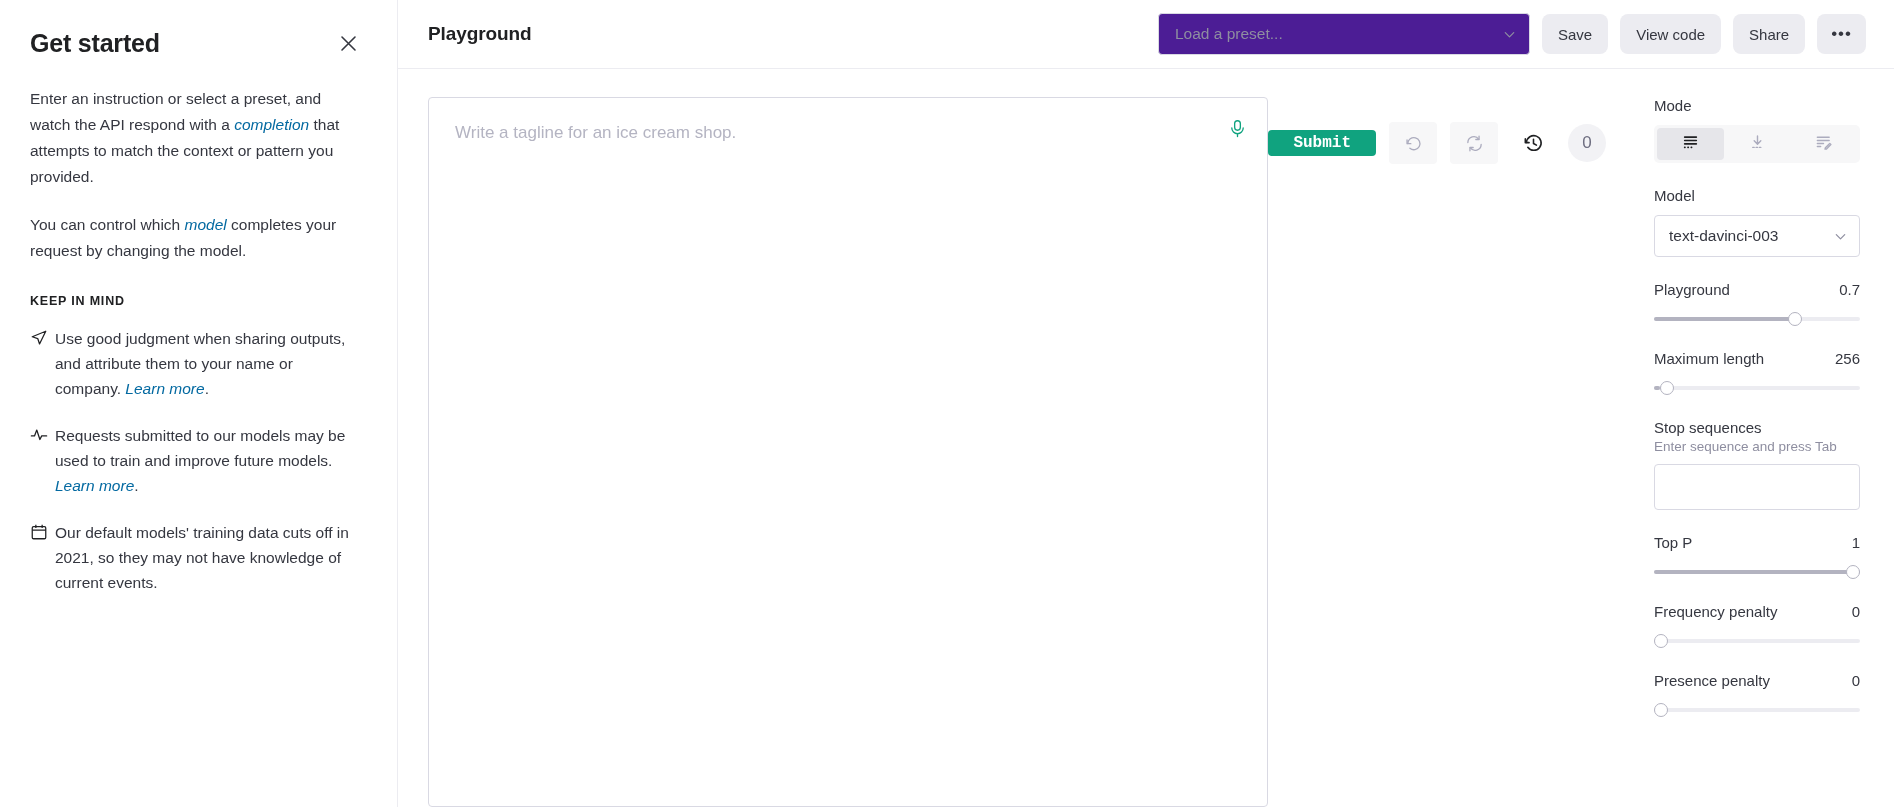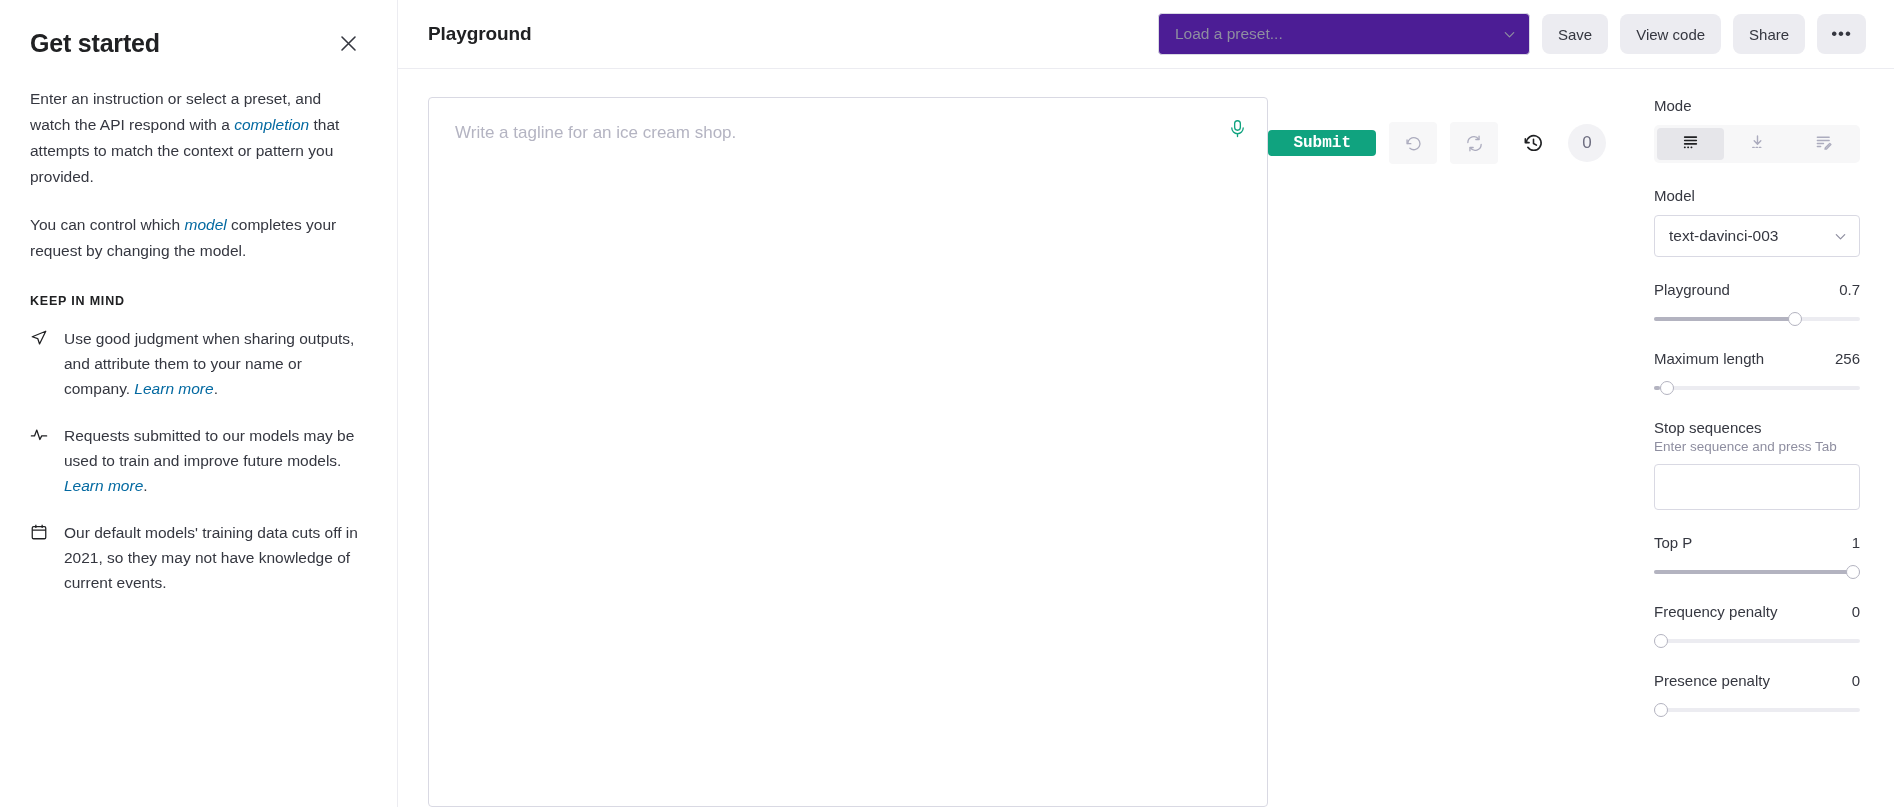--- a/index.html
+++ b/index.html
@@ -30,21 +30,21 @@
     font-size: 15.5px; line-height: 26px; color: #353740; margin-top: 28px;
     max-width: 330px;
   }
   .sb-para.second { margin-top: 22px; }
   .lnk { color: #0369a1; text-decoration: none; cursor: pointer; font-style: italic; }
   .kim-title {
     margin-top: 30px; font-size: 12.5px; font-weight: 700; letter-spacing: 0.8px;
     color: #202123;
   }
   .kim-list { margin-top: 18px; }
-  .kim-item { display: flex; gap: 16px; margin-bottom: 22px; }
+  .kim-item { display: flex; gap: 7px; margin-bottom: 22px; }
   .kim-ico { width: 18px; flex: 0 0 18px; margin-top: 3px; color: #202123; }
   .kim-ico svg { display: block; }
   .kim-text { font-size: 15.5px; line-height: 25px; color: #353740; max-width: 300px; }
 
   
   .main { flex: 1; display: flex; flex-direction: column; min-width: 0; height: 807px; }
   .topbar {
     height: 69px; flex: 0 0 69px; border-bottom: 1px solid #ececf1;
     display: flex; align-items: center; padding: 0 28px 0 30px; gap: 4px;
   }

